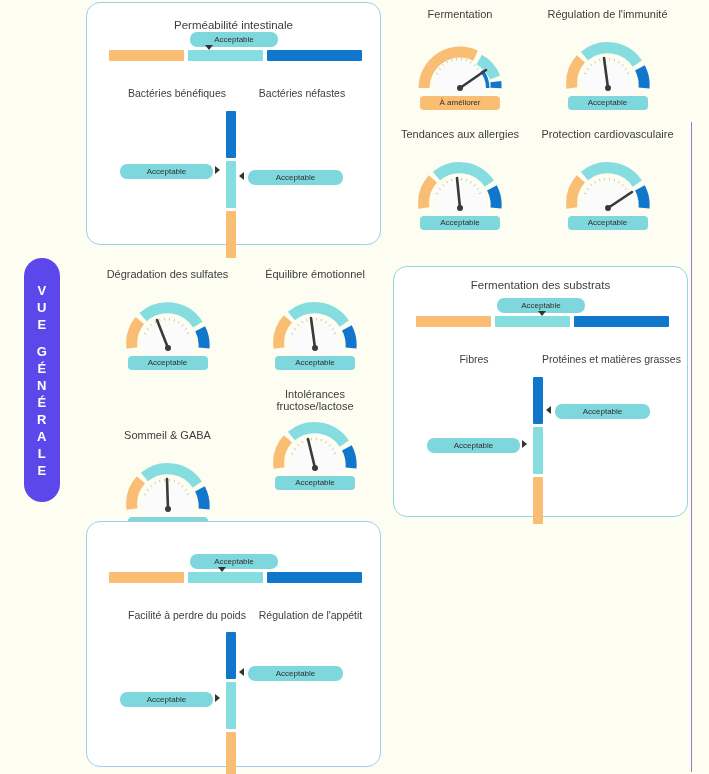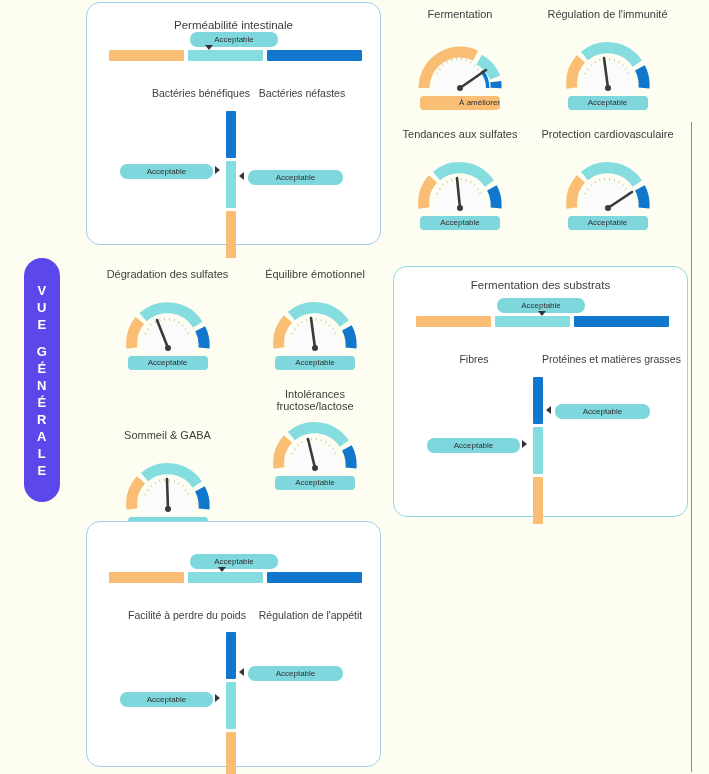--- a/index.html
+++ b/index.html
@@ -138,21 +138,21 @@
 
     <div class="pill" style="left:103px; top:29px; width:88px;">Acceptable</div>
     <div class="caret-down" style="left:118px; top:42px;"></div>
 
     <div class="hbar" style="left:22px; top:47px; width:253px;">
       <div class="seg o" style="width:75px;"></div>
       <div class="seg t" style="width:75px;"></div>
       <div class="seg b" style="width:95px;"></div>
     </div>
 
-    <div class="sub-label" style="left:24px; top:84px; width:180px;">Bactéries bénéfiques</div>
+    <div class="sub-label" style="left:0; top:84px; width:180px;">Bactéries bénéfiques</div>
     <div class="sub-label" style="left:140px; top:84px; width:150px;">Bactéries néfastes</div>
 
     <div class="vbar" style="left:139px; top:108px;">
       <div class="seg b" style="height:47px;"></div>
       <div class="seg t" style="height:47px;"></div>
       <div class="seg o" style="height:47px;"></div>
     </div>
 
     <div class="caret-right" style="left:128px; top:163px;"></div>
     <div class="pill" style="left:33px; top:161px; width:93px;">Acceptable</div>
@@ -181,21 +181,21 @@
           <line x1="43.5" y1="25.9" x2="43.3" y2="28.5"></line>
             <line x1="48.6" y1="27.0" x2="48.0" y2="29.5"></line>
           <line x1="53.3" y1="29.2" x2="52.3" y2="31.5"></line>
             <line x1="57.4" y1="32.3" x2="55.8" y2="34.3"></line>
           <line x1="60.8" y1="36.2" x2="58.8" y2="37.8"></line>
             <line x1="63.2" y1="40.7" x2="60.8" y2="41.8"></line>
         </g>
         <line x1="42" y1="56" x2="68" y2="38" stroke="#3a3a3a" stroke-width="2.6" stroke-linecap="round"></line>
         <circle cx="42" cy="56" r="3" fill="#3a3a3a"></circle>
       </svg>
-      <div class="gauge-pill orange" style="top:88px; width:80px;text-align:right;">À améliorer</div>
+      <div class="gauge-pill orange" style="top:88px; width:80px;">À améliorer</div>
     </div>
 
     <div class="gauge-block" style="left:140px; top:8px; width:155px; height:108px;">
       <div class="gauge-label">Régulation de l'immunité</div>
       <svg class="gauge-svg" width="84" height="62" viewBox="0 0 84 62" style="top:24px;">
         <path d="M 6 56 A 36 36 0 0 1 14.9 26.9" fill="none" stroke="#f9bd74" stroke-width="11"></path>
         <path d="M 18.4 24.0 A 36 36 0 0 1 71.3 31.6" fill="none" stroke="#85dde0" stroke-width="11"></path>
         <path d="M 73.9 35.9 A 36 36 0 0 1 78 56" fill="none" stroke="#1177cc" stroke-width="11"></path>
         <circle cx="42" cy="56" r="26" fill="#fbfbfb"></circle>
         <g stroke="#c9c9c9" stroke-width="1">
@@ -212,21 +212,21 @@
           <line x1="60.8" y1="36.2" x2="58.8" y2="37.8"></line>
             <line x1="63.2" y1="40.7" x2="60.8" y2="41.8"></line>
         </g>
         <line x1="42" y1="56" x2="38" y2="26" stroke="#3a3a3a" stroke-width="2.6" stroke-linecap="round"></line>
         <circle cx="42" cy="56" r="3" fill="#3a3a3a"></circle>
       </svg>
       <div class="gauge-pill" style="top:88px; width:80px;">Acceptable</div>
     </div>
 
     <div class="gauge-block" style="left:5px; top:128px; width:130px; height:108px;">
-      <div class="gauge-label">Tendances aux sulfates</div>
+      <div class="gauge-label">Tendances aux allergies</div>
       <svg class="gauge-svg" width="84" height="62" viewBox="0 0 84 62" style="top:24px;">
         <path d="M 6 56 A 36 36 0 0 1 14.9 26.9" fill="none" stroke="#f9bd74" stroke-width="11"></path>
         <path d="M 18.4 24.0 A 36 36 0 0 1 71.3 31.6" fill="none" stroke="#85dde0" stroke-width="11"></path>
         <path d="M 73.9 35.9 A 36 36 0 0 1 78 56" fill="none" stroke="#1177cc" stroke-width="11"></path>
         <circle cx="42" cy="56" r="26" fill="#fbfbfb"></circle>
         <g stroke="#c9c9c9" stroke-width="1">
           <line x1="18.0" y1="41.0" x2="20.1" y2="42.2"></line>
             <line x1="20.6" y1="36.1" x2="23.1" y2="37.9"></line>
           <line x1="24.2" y1="32.1" x2="26.2" y2="34.0"></line>
             <line x1="28.5" y1="29.0" x2="29.9" y2="31.2"></line>

